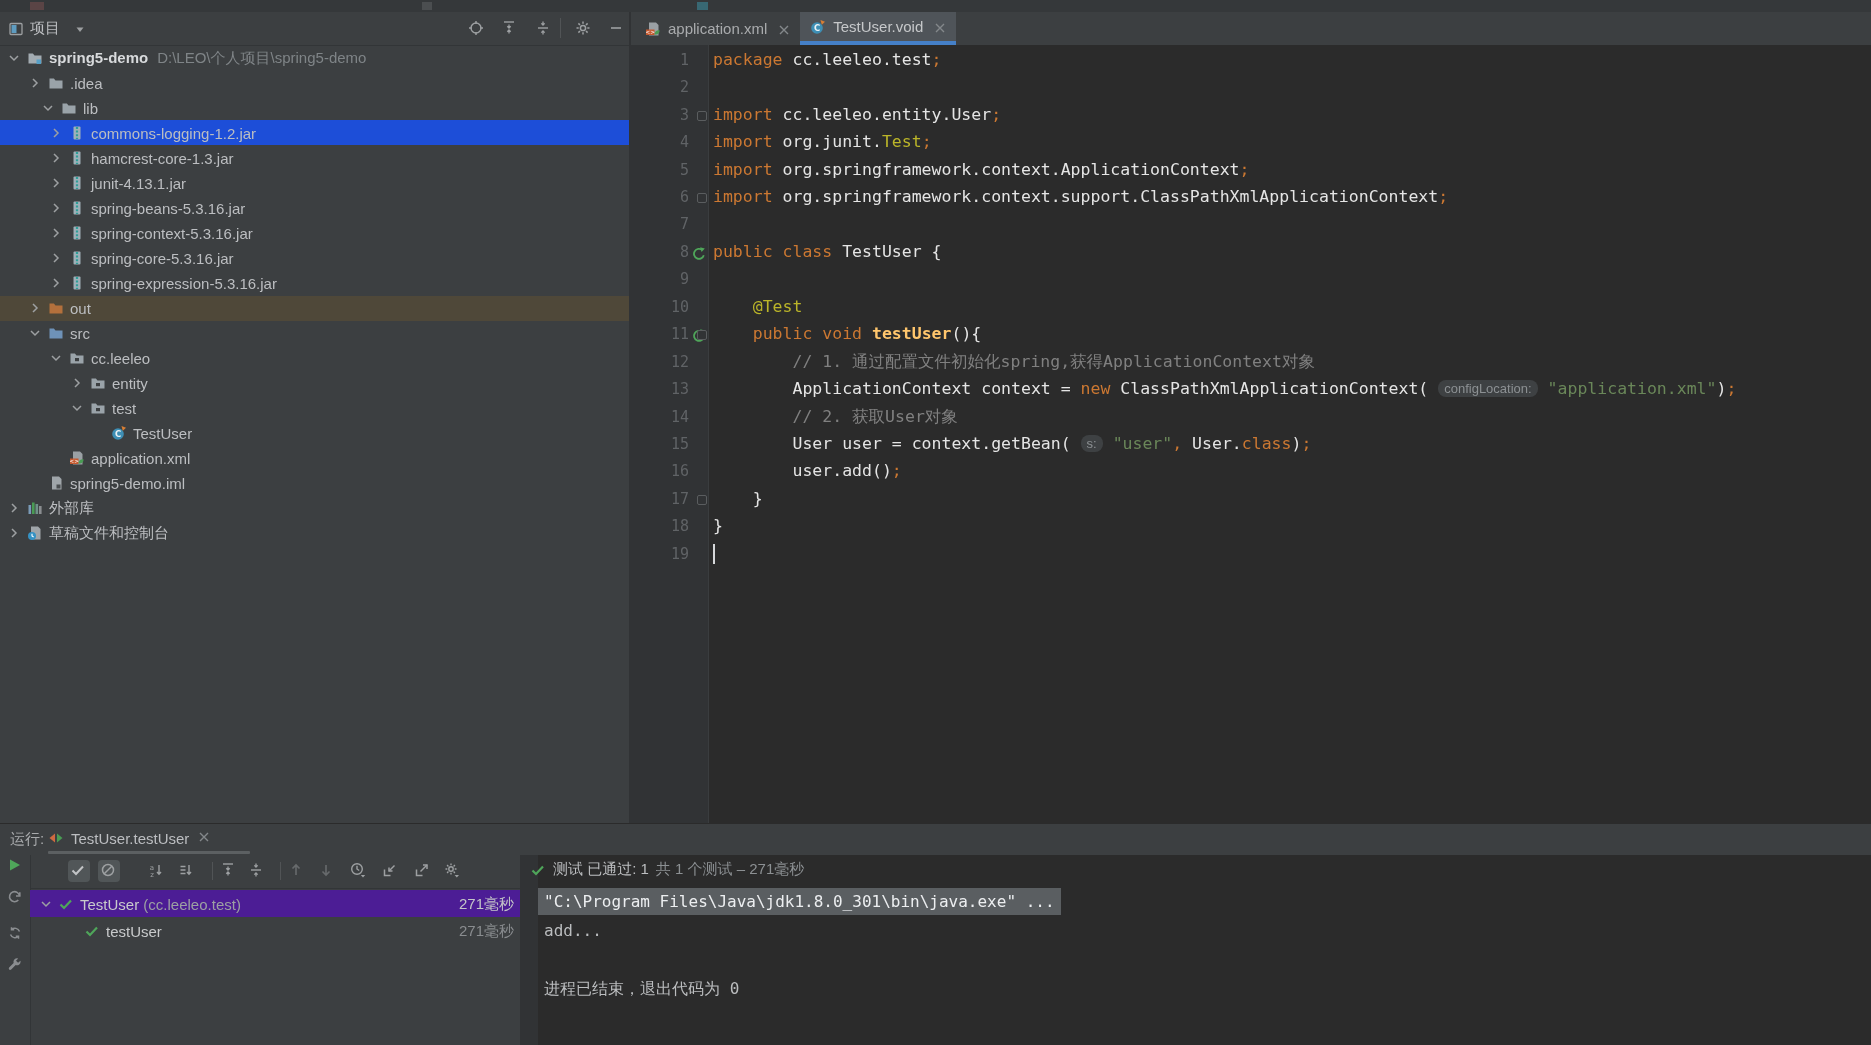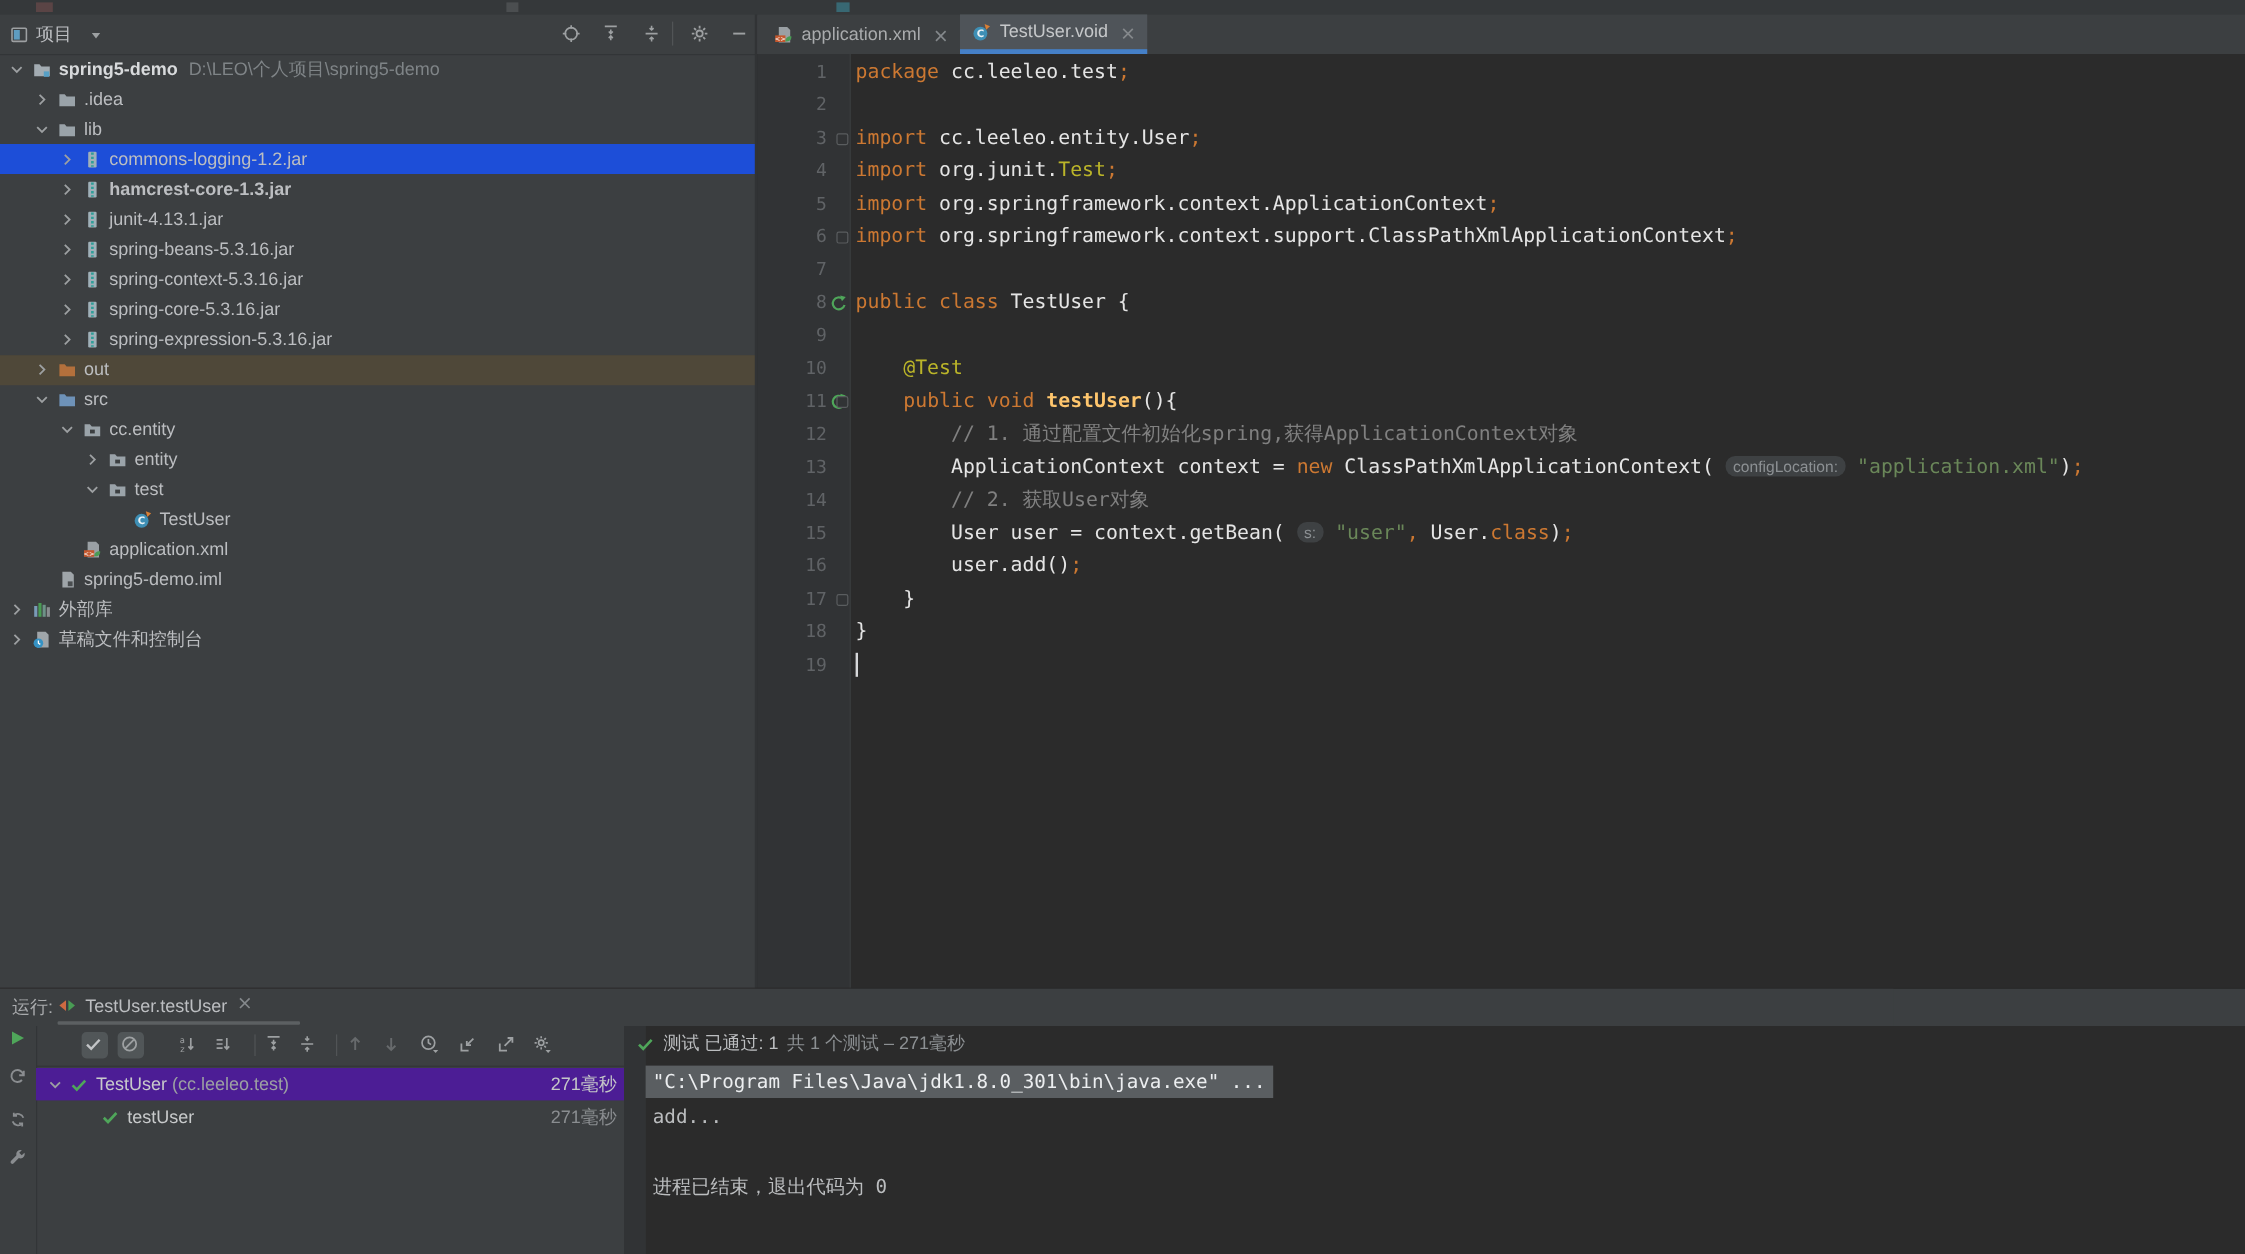--- a/index.html
+++ b/index.html
@@ -139,21 +139,21 @@
               <path d="M6 4l4 4-4 4" fill="none" stroke="#9DA0A2" stroke-width="1.5"></path>
             </svg>
           </span>
           <span class="ico" style="left: 48px;">
             <svg width="16" height="16" viewBox="0 0 16 16">
               <path d="M1.5 13.5v-10h4.4l1.6 2h7v8z" fill="#9AA3A9"></path>
             </svg>
           </span>
           <span class="lbl" style="left: 70px;">.idea</span>
         </div>
-        <div class="ptrow" style="top: 50.1px;">
+        <div class="ptrow" style="top: 50.1px; margin-left: 13px;">
           <span class="ico" style="left: 27px;">
             <svg width="16" height="16" viewBox="0 0 16 16">
               <path d="M4 6l4 4 4-4" fill="none" stroke="#9DA0A2" stroke-width="1.5"></path>
             </svg>
           </span>
           <span class="ico" style="left: 48px;">
             <svg width="16" height="16" viewBox="0 0 16 16">
               <path d="M1.5 13.5v-10h4.4l1.6 2h7v8z" fill="#9AA3A9"></path>
             </svg>
           </span>
@@ -166,21 +166,21 @@
             </svg>
           </span>
           <span class="ico" style="left: 69px;">
             <svg width="16" height="16" viewBox="0 0 16 16">
               <rect x="4.5" y="1.5" width="7" height="13" rx="1" fill="#9FB0B8"></rect>
               <path d="M8 2v12" stroke="#2E9E98" stroke-width="2.2" stroke-dasharray="2 1.6"></path>
             </svg>
           </span>
           <span class="lbl" style="left: 91px;">commons-logging-1.2.jar</span>
         </div>
-        <div class="ptrow" style="top: 100.2px; font-weight: bold;">
+        <div class="ptrow" style="top: 100.2px;">
           <span class="ico" style="left: 48px;">
             <svg width="16" height="16" viewBox="0 0 16 16">
               <path d="M6 4l4 4-4 4" fill="none" stroke="#9DA0A2" stroke-width="1.5"></path>
             </svg>
           </span>
           <span class="ico" style="left: 69px;">
             <svg width="16" height="16" viewBox="0 0 16 16">
               <rect x="4.5" y="1.5" width="7" height="13" rx="1" fill="#9FB0B8"></rect>
               <path d="M8 2v12" stroke="#2E9E98" stroke-width="2.2" stroke-dasharray="2 1.6"></path>
             </svg>
@@ -288,21 +288,21 @@
             <svg width="16" height="16" viewBox="0 0 16 16">
               <path d="M4 6l4 4 4-4" fill="none" stroke="#9DA0A2" stroke-width="1.5"></path>
             </svg>
           </span>
           <span class="ico" style="left: 69px;">
             <svg width="16" height="16" viewBox="0 0 16 16">
               <path d="M1.5 13.5v-10h4.4l1.6 2h7v8z" fill="#9AA3A9"></path>
               <rect x="6" y="8" width="4" height="3.2" fill="#3C3F41"></rect>
             </svg>
           </span>
-          <span class="lbl" style="left: 91px;">cc.entity</span>
+          <span class="lbl" style="left: 91px;">cc.leeleo</span>
         </div>
         <div class="ptrow" style="top: 325.65px;">
           <span class="ico" style="left: 69px;">
             <svg width="16" height="16" viewBox="0 0 16 16">
               <path d="M6 4l4 4-4 4" fill="none" stroke="#9DA0A2" stroke-width="1.5"></path>
             </svg>
           </span>
           <span class="ico" style="left: 90px;">
             <svg width="16" height="16" viewBox="0 0 16 16">
               <path d="M1.5 13.5v-10h4.4l1.6 2h7v8z" fill="#9AA3A9"></path>

